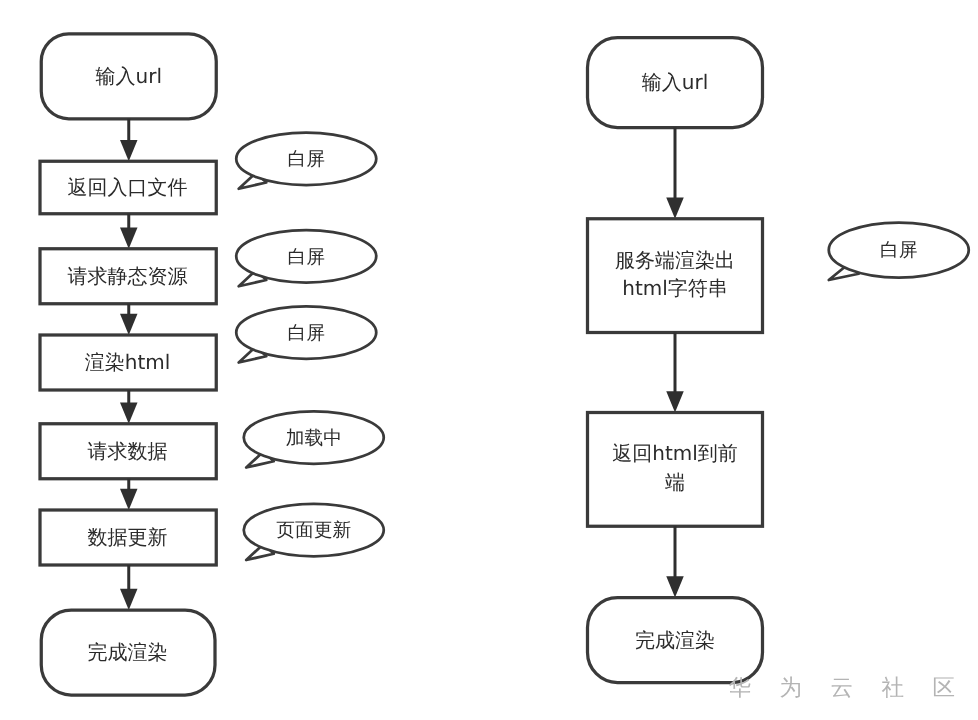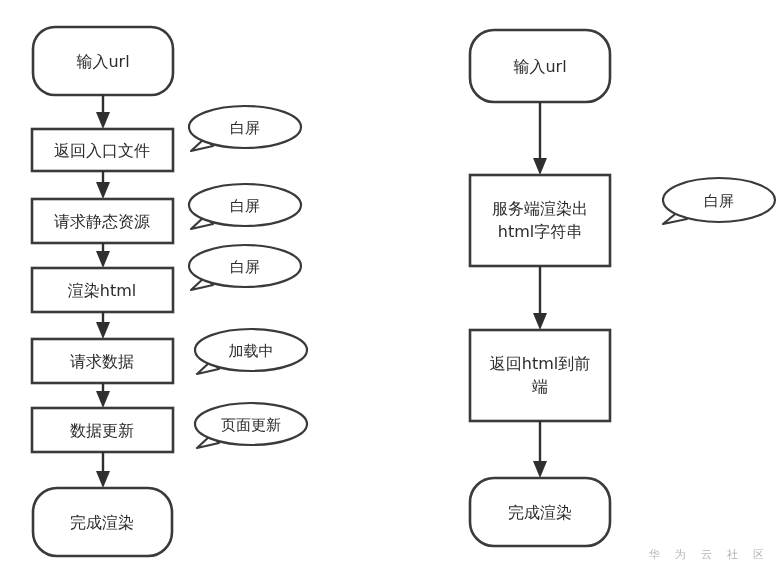--- a/index.html
+++ b/index.html
@@ -38,22 +38,22 @@
     font-family: "DejaVu Sans", "Liberation Sans", sans-serif;
     fill: #2b2b2b;
     font-size: 15px;
     text-anchor: middle;
     dominant-baseline: middle;
   }
   .watermark-text {
     position: absolute;
     right: 12px;
     bottom: 14px;
-    font-family: Liberation Sans, sans-serif;
-    font-size: 11px;
+    font-family: Liberation Mono, monospace;
+    font-size: 18px;
     letter-spacing: 6px;
     color: #b4b4b4;
     user-select: none;
   }
   .shape-stroke {
     fill: #ffffff;
     stroke: #3a3a3a;
     stroke-width: 2.6;
   }
   .shape-stroke-thin {

